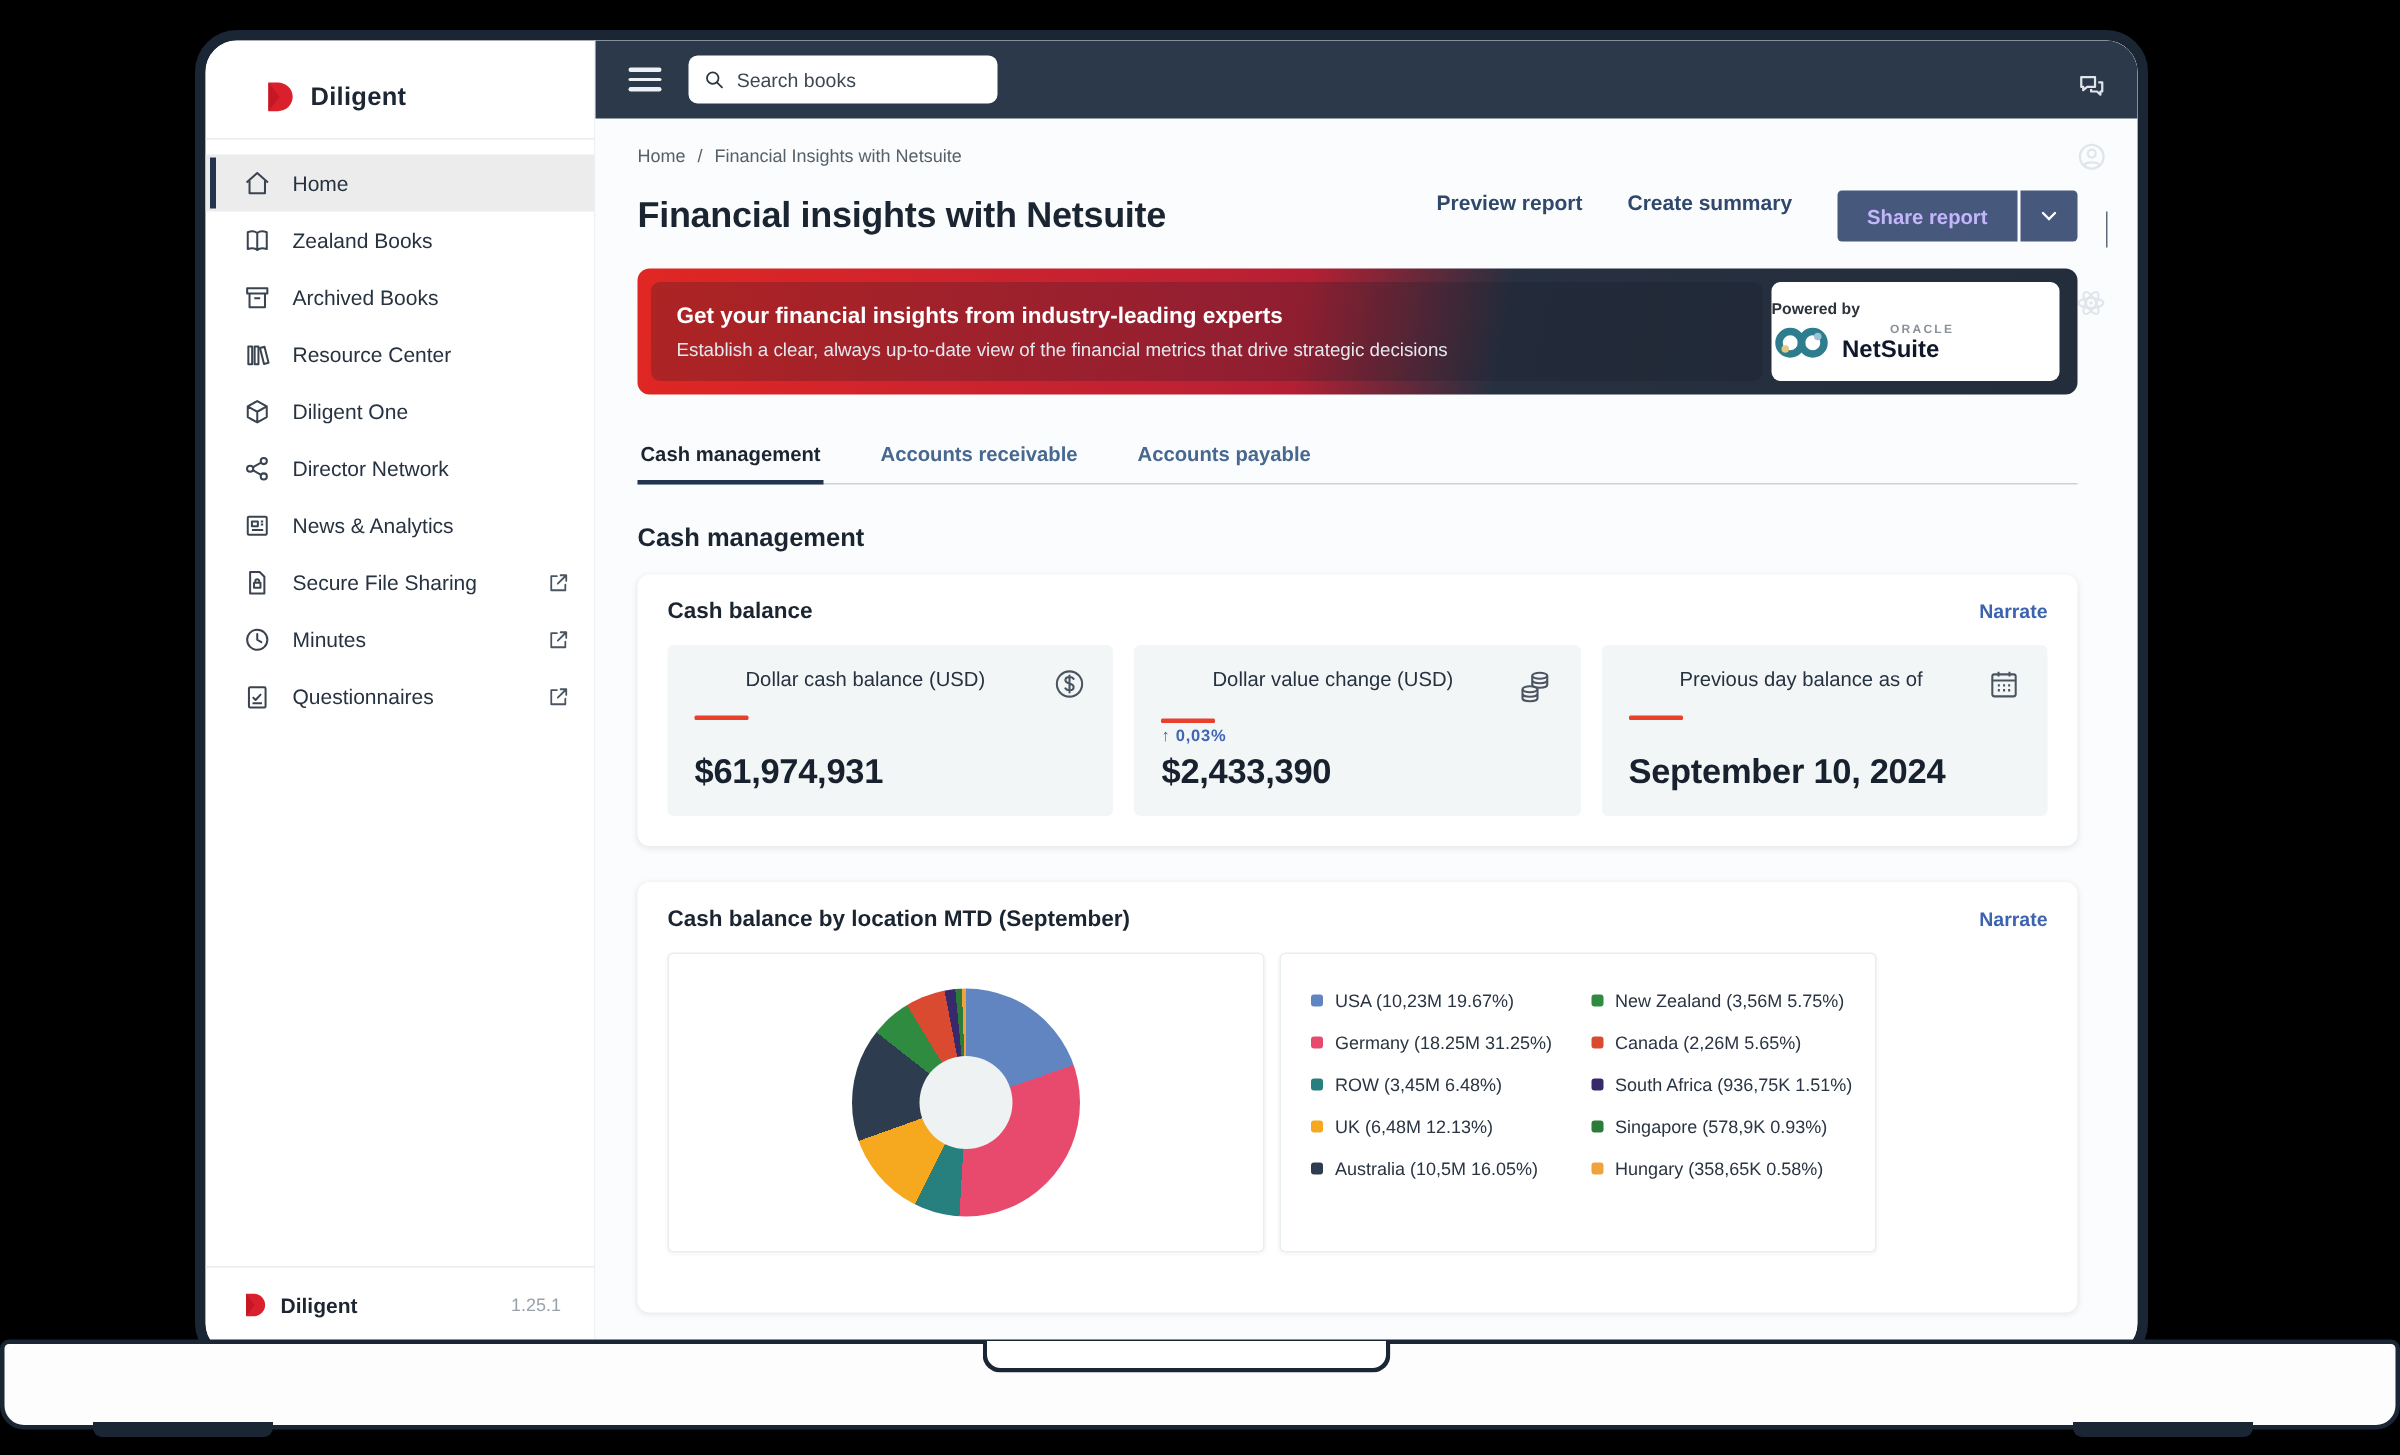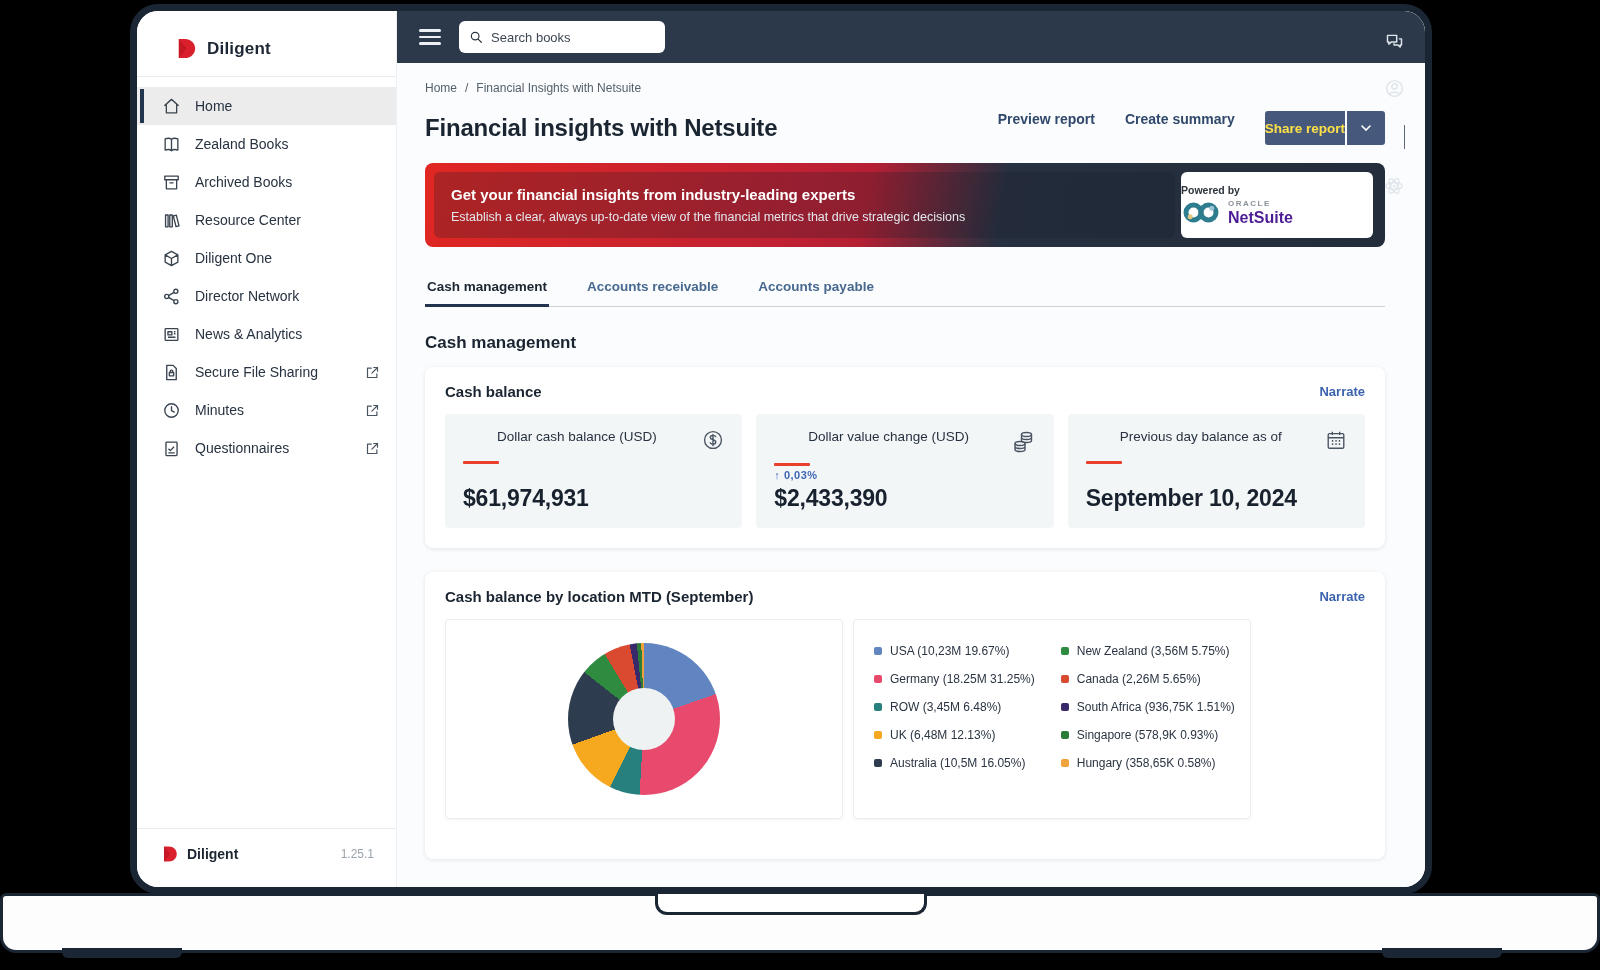--- a/index.html
+++ b/index.html
@@ -1,20 +1,20 @@
 <!DOCTYPE html>
 <html><head>
 <meta charset="utf-8">
 <style>
   * { margin:0; padding:0; box-sizing:border-box; }
   html,body { width:1600px; height:970px; background:#000; font-family:"Liberation Sans", sans-serif; overflow:hidden; }
   .stage { position:relative; width:1600px; height:970px; background:#000; }
 
   
-  .screen { position:absolute; left:130px; top:4px; width:1302px; height:890px;
+  .screen { position:absolute; left:130px; top:20px; width:1302px; height:890px;
     background:#fff; border:7px solid #1b2634; border-radius:28px; overflow:hidden; display:flex; }
   .base { position:absolute; left:0; top:893px; width:1600px; height:60px; background:#fdfdfd;
     border:3px solid #1b2634; border-radius:6px 6px 16px 16px; }
   .base-notch { position:absolute; left:655px; top:894px; width:272px; height:21px; background:#fff;
     border:3px solid #1b2634; border-top:none; border-radius:0 0 12px 12px; }
   .foot { position:absolute; top:948px; height:10px; width:120px; background:#1b2634; border-radius:0 0 6px 6px; }
   .foot.l { left:62px; } .foot.r { left:1382px; }
 
   
   .sidebar { width:260px; flex:none; background:#fff; display:flex; flex-direction:column; border-right:1px solid #eef1f3; }
@@ -50,38 +50,38 @@
   .tb-div { width:1px; height:24px; background:#5c6a7a; }
 
   .content { flex:1; overflow:hidden; padding:18px 40px 0 28px; }
   .crumbs { display:flex; gap:8px; font-size:12px; color:#566069; }
   .crumbs .link { cursor:pointer; }
   .title-row { display:flex; align-items:center; margin-top:16px; }
   h1 { font-size:24px; font-weight:bold; color:#1b2531; letter-spacing:-.2px; }
   .actions { margin-left:auto; display:flex; align-items:flex-start; gap:30px; }
   .act-link { font-size:14px; font-weight:bold; color:#30486b; cursor:pointer; }
   .share-group { display:flex; gap:2px; }
-  .share-btn { height:34px; padding:0 0; background:#46597c; color:#fde047; font-size:13.5px; font-weight:bold;
+  .share-btn { height:34px; padding:0 20px; background:#46597c; color:#c4b5fd; font-size:13.5px; font-weight:bold;
     border:none; border-radius:3px 0 0 3px; cursor:pointer; font-family:inherit; }
   .share-caret { width:38px; height:34px; background:#46597c; border:none; border-radius:0 3px 3px 0;
     display:flex; align-items:center; justify-content:center; cursor:pointer; color:#fff; }
 
   
   .banner { position:relative; margin-top:18px; height:84px; border-radius:8px; overflow:hidden; display:flex; align-items:center;
     background:linear-gradient(100deg,#e02723 0%,#c02133 38%,#b51f33 46%,#273040 60%,#232d3b 100%); }
   .banner-overlay { position:absolute; left:9px; top:9px; bottom:9px; right:210px; background:rgba(22,28,40,.25); border-radius:6px; }
   .banner-text { position:relative; padding:0 26px; flex:1; }
   .banner-text .hl { font-size:15px; font-weight:bold; color:#fff; }
   .banner-text .sub { font-size:12.5px; color:#e4e8ee; margin-top:7px; }
   .powered { position:relative; flex:none; width:192px; height:66px; margin-right:12px; background:#fff; border-radius:6px;
     display:flex; flex-direction:column; align-items:flex-start; justify-content:center; gap:3px; }
   .powered .pb { font-size:10.5px; font-weight:bold; color:#2c333b; }
   .brandrow { display:flex; align-items:center; gap:7px; }
-  .brandtxt .top { font-size:8px; font-weight:bold; letter-spacing:1.5px; color:#8a9199; }
-  .brandtxt .bot { font-size:16px; font-weight:bold; color:#4c1d95; margin-top:1px; }
+  .brandtxt .top { font-size:8px; font-weight:bold; letter-spacing:1.5px; color:#8a9199;margin-left:32px; }
+  .brandtxt .bot { font-size:16px; font-weight:bold; color:#0f172a; margin-top:1px; }
 
   
   .tabs { display:flex; gap:36px; margin-top:26px; border-bottom:1px solid #c9d2d8; }
   .tab { font-size:13.5px; font-weight:bold; padding:6px 2px 10px; cursor:pointer; color:#47688f; }
   .tab.active { color:#1b2531; border-bottom:3px solid #23344e; margin-bottom:-1px; }
 
   h2 { font-size:17px; font-weight:bold; color:#1b2531; margin-top:26px; }
 
   .card { background:#fff; border-radius:8px; box-shadow:0 1px 4px rgba(20,30,45,.10); margin-top:14px; padding:16px 20px 20px; }
   .card-head { display:flex; align-items:center; }

